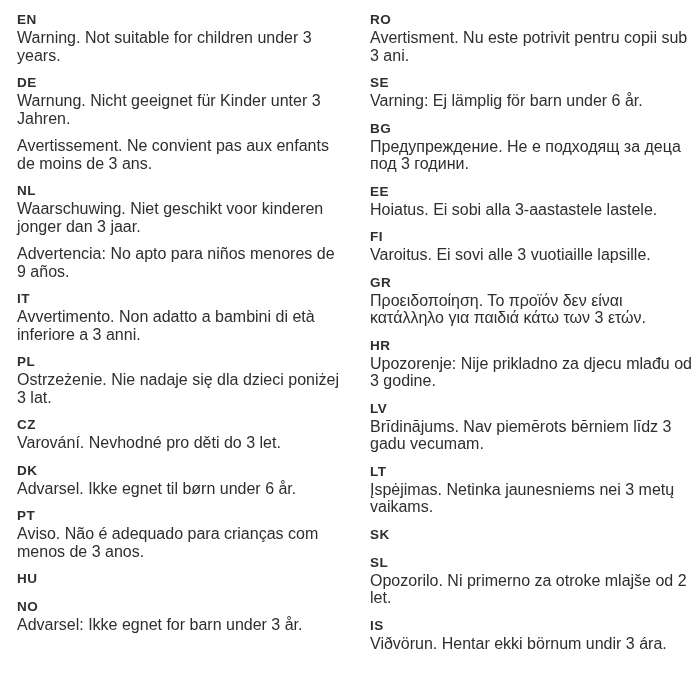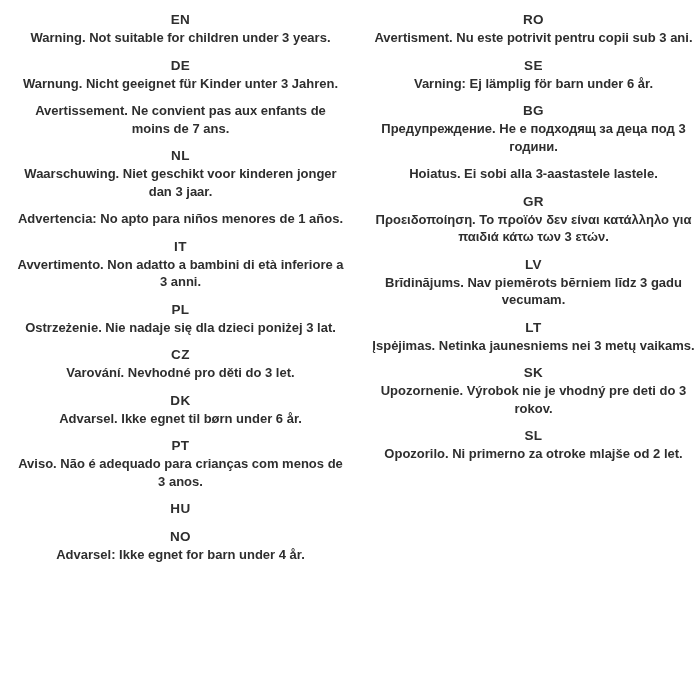--- a/index.html
+++ b/index.html
@@ -12,64 +12,62 @@
     height: 700px;
     font-family: "Liberation Sans", "DejaVu Sans", sans-serif;
     color: #2e2e2e;
     overflow: hidden;
   }
   .page {
     display: flex;
     box-sizing: border-box;
     padding: 11px 16px 8px 17px;
     gap: 26px;
-    text-align: center;
   }
   .col {
     width: 327px;
     flex: 0 0 327px;
   }
   .entry {
     margin-bottom: 10px;
   }
   .code {
     font-weight: bold;
     font-size: 13.5px;
     line-height: 18px;
     letter-spacing: 0.4px;
   }
   .text {
-    font-size: 13px;
+    font-size: 16px;
     line-height: 17.5px;
-    font-weight: bold;
   }
 </style>
 </head>
 <body>
 
 <div class="page">
 
   <div class="col">
     <div class="entry">
       <div class="code">EN</div>
       <div class="text">Warning. Not suitable for children under 3 years.</div>
     </div>
     <div class="entry">
       <div class="code">DE</div>
       <div class="text">Warnung. Nicht geeignet für Kinder unter 3 Jahren.</div>
     </div>
     <div class="entry">
-      <div class="text">Avertissement. Ne convient pas aux enfants de moins de 7 ans.</div>
+      <div class="text">Avertissement. Ne convient pas aux enfants de moins de 3 ans.</div>
     </div>
     <div class="entry">
       <div class="code">NL</div>
       <div class="text">Waarschuwing. Niet geschikt voor kinderen jonger dan 3 jaar.</div>
     </div>
     <div class="entry">
-      <div class="text">Advertencia: No apto para niños menores de 1 años.</div>
+      <div class="text">Advertencia: No apto para niños menores de 9 años.</div>
     </div>
     <div class="entry">
       <div class="code">IT</div>
       <div class="text">Avvertimento. Non adatto a bambini di età inferiore a 3 anni.</div>
     </div>
     <div class="entry">
       <div class="code">PL</div>
       <div class="text">Ostrzeżenie. Nie nadaje się dla dzieci poniżej 3 lat.</div>
     </div>
     <div class="entry">
@@ -82,55 +80,67 @@
     </div>
     <div class="entry">
       <div class="code">PT</div>
       <div class="text">Aviso. Não é adequado para crianças com menos de 3 anos.</div>
     </div>
     <div class="entry">
       <div class="code">HU</div>
     </div>
     <div class="entry">
       <div class="code">NO</div>
-      <div class="text">Advarsel: Ikke egnet for barn under 4 år.</div>
+      <div class="text">Advarsel: Ikke egnet for barn under 3 år.</div>
     </div>
   </div>
 
   <div class="col">
     <div class="entry">
       <div class="code">RO</div>
       <div class="text">Avertisment. Nu este potrivit pentru copii sub 3 ani.</div>
     </div>
     <div class="entry">
       <div class="code">SE</div>
       <div class="text">Varning: Ej lämplig för barn under 6 år.</div>
     </div>
     <div class="entry">
       <div class="code">BG</div>
       <div class="text">Предупреждение. Не е подходящ за деца под 3 години.</div>
     </div>
     <div class="entry">
+      <div class="code">EE</div>
       <div class="text">Hoiatus. Ei sobi alla 3-aastastele lastele.</div>
+    </div>
+    <div class="entry">
+      <div class="code">FI</div>
+      <div class="text">Varoitus. Ei sovi alle 3 vuotiaille lapsille.</div>
     </div>
     <div class="entry">
       <div class="code">GR</div>
       <div class="text">Προειδοποίηση. Το προϊόν δεν είναι κατάλληλο για παιδιά κάτω των 3 ετών.</div>
+    </div>
+    <div class="entry">
+      <div class="code">HR</div>
+      <div class="text">Upozorenje: Nije prikladno za djecu mlađu od 3 godine.</div>
     </div>
     <div class="entry">
       <div class="code">LV</div>
       <div class="text">Brīdinājums. Nav piemērots bērniem līdz 3 gadu vecumam.</div>
     </div>
     <div class="entry">
       <div class="code">LT</div>
       <div class="text">Įspėjimas. Netinka jaunesniems nei 3 metų vaikams.</div>
     </div>
     <div class="entry">
       <div class="code">SK</div>
-      <div class="text">Upozornenie. Výrobok nie je vhodný pre deti do 3 rokov.</div>
     </div>
     <div class="entry">
       <div class="code">SL</div>
       <div class="text">Opozorilo. Ni primerno za otroke mlajše od 2 let.</div>
+    </div>
+    <div class="entry">
+      <div class="code">IS</div>
+      <div class="text">Viðvörun. Hentar ekki börnum undir 3 ára.</div>
     </div>
   </div>
 
 </div>
 
 </body></html>

